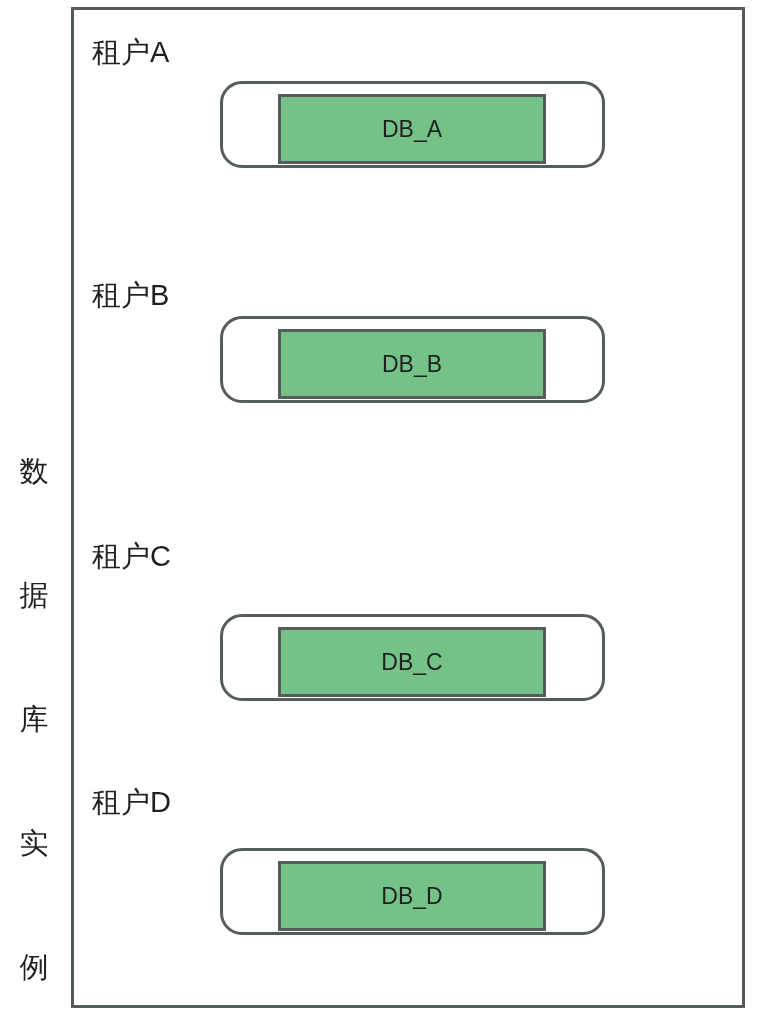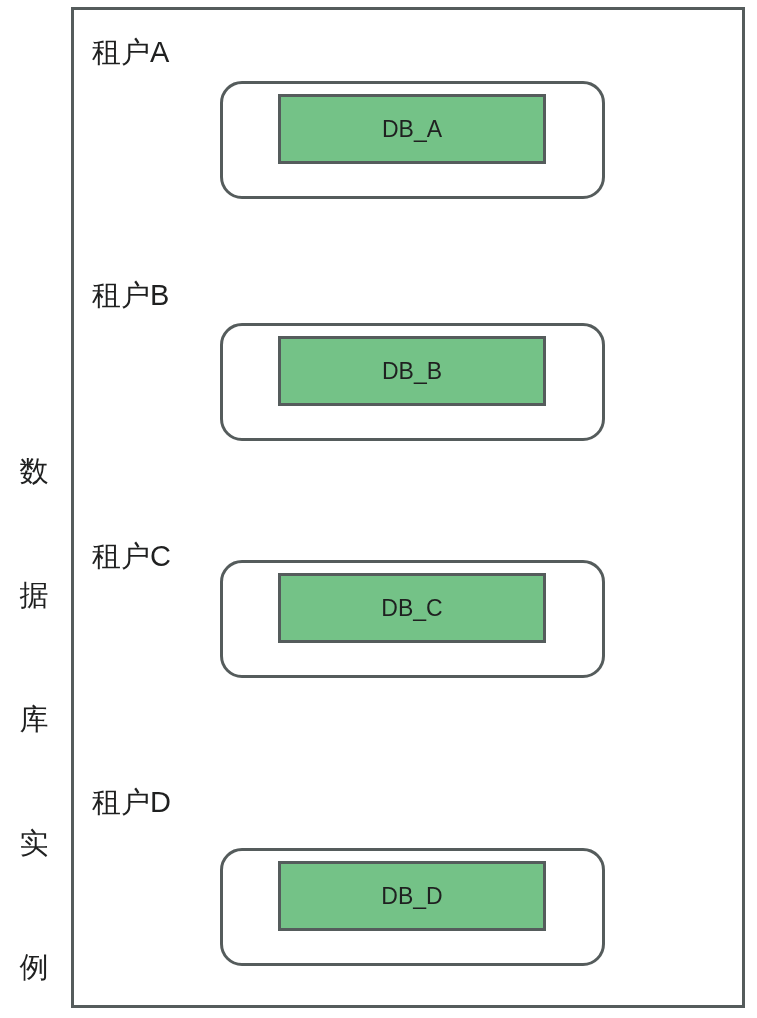--- a/index.html
+++ b/index.html
@@ -69,21 +69,21 @@
     font-size: 29px;
     line-height: 30px;
     white-space: nowrap;
     user-select: none;
   }
 
   .tenant-shell {
     position: absolute;
     left: 146px;          
     width: 385px;
-    height: 118px;
+    height: 87px;
     box-sizing: border-box;
     border: 3px solid #555c5c;
     border-radius: 22px;
     background: #ffffff;
   }
 
   .db-box {
     position: absolute;
     left: 55px;           
     top: 10px;
@@ -124,30 +124,30 @@
       <div class="tenant-label" style="top:27px">租户A</div>
       <div class="tenant-shell" style="top:71px">
         <div class="db-box">
           <span class="db-label">DB_A</span>
         </div>
       </div>
     </div>
 
     <div class="tenant-group">
       <div class="tenant-label" style="top:270px">租户B</div>
-      <div class="tenant-shell" style="top:313px">
+      <div class="tenant-shell" style="top:306px">
         <div class="db-box">
           <span class="db-label">DB_B</span>
         </div>
       </div>
     </div>
 
     <div class="tenant-group">
       <div class="tenant-label" style="top:531px">租户C</div>
-      <div class="tenant-shell" style="top:550px">
+      <div class="tenant-shell" style="top:604px">
         <div class="db-box">
           <span class="db-label">DB_C</span>
         </div>
       </div>
     </div>
 
     <div class="tenant-group">
       <div class="tenant-label" style="top:777px">租户D</div>
       <div class="tenant-shell" style="top:838px">
         <div class="db-box">

